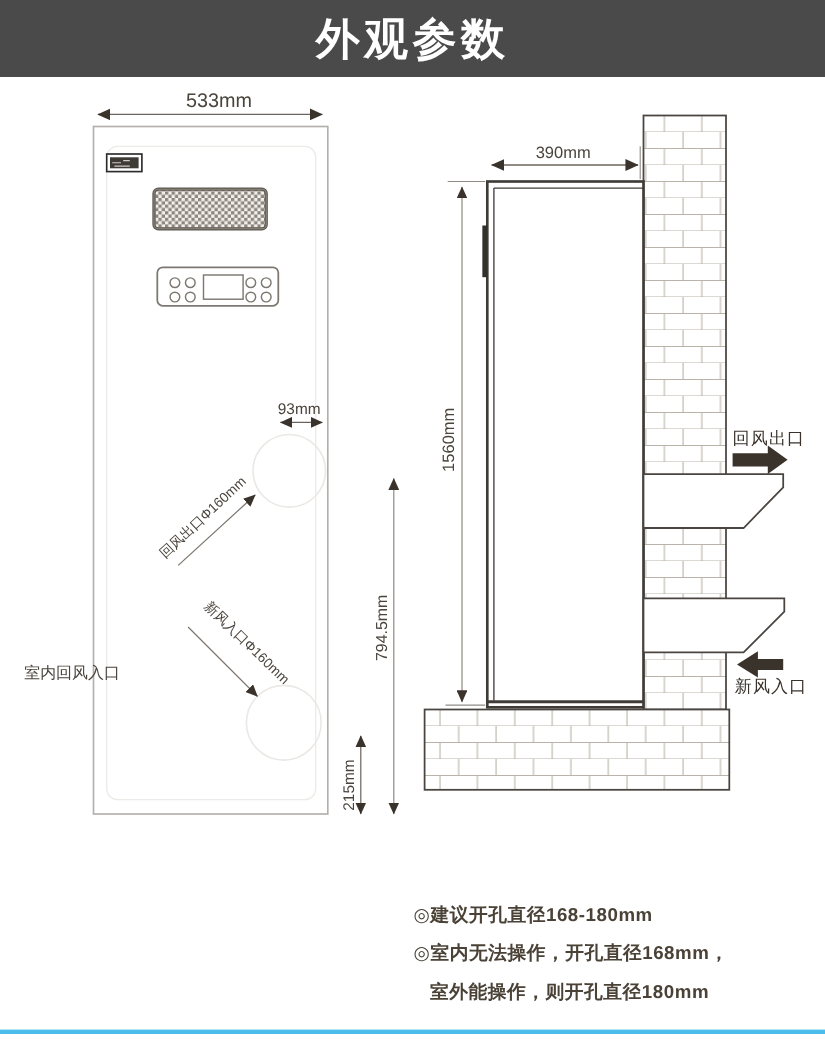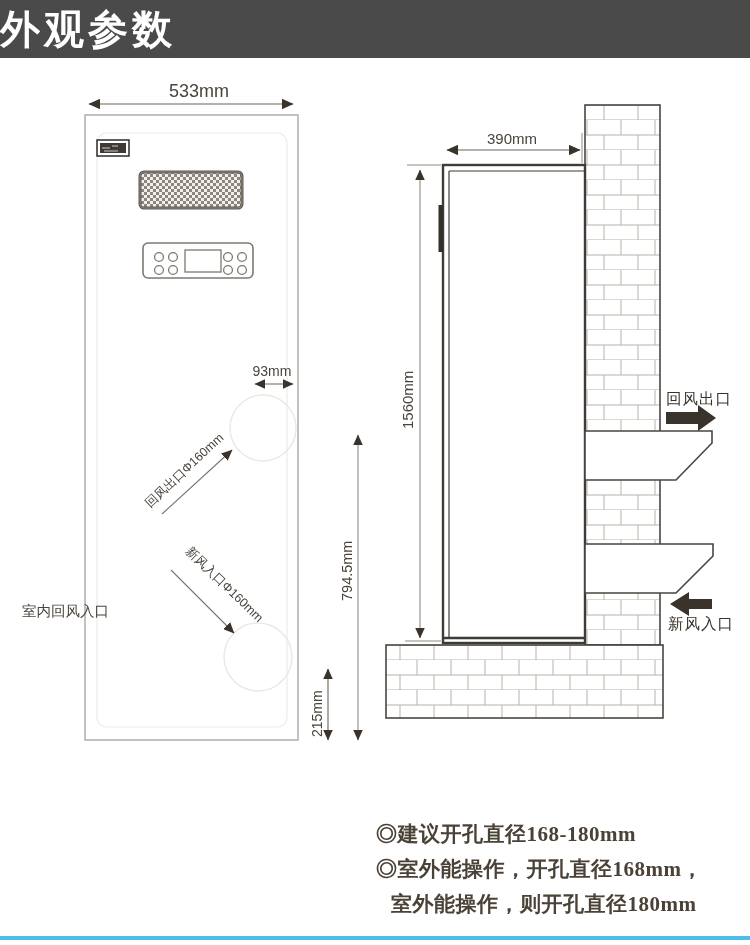--- a/index.html
+++ b/index.html
@@ -1,30 +1,30 @@
 <!DOCTYPE html>
 <html><head>
 <meta charset="utf-8">
 <style>
   html,body{margin:0;padding:0;background:#fff;}
   #stage{
     position:relative;width:750px;height:945px;overflow:hidden;background:#fff;
     font-family:"Liberation Sans","DejaVu Sans",sans-serif;
   }
   #hdr{
-    position:absolute;left:0;top:0;width:750px;height:58px;
-    display:flex;align-items:center;
+    position:absolute;left:0;top:0;width:750px;height:70px;
+    display:flex;align-items:center;justify-content:center;
   }
   #hdr .title{
     color:#fff;font-size:40px;font-weight:600;letter-spacing:4px;
   }
   svg{position:absolute;left:0;top:0;}
   .note{
-    position:absolute;font-size:21px;font-weight:600;color:#4a4237;
-    white-space:nowrap;letter-spacing:0.5px;font-family:Liberation Serif, serif;
+    position:absolute;font-size:17px;font-weight:600;color:#4a4237;
+    white-space:nowrap;letter-spacing:0.5px;
   }
   #footer-bar{
     position:absolute;left:0;top:936px;width:750px;height:4px;
   }
 </style>
 </head>
 <body>
 
 <div id="stage">
 
@@ -155,17 +155,17 @@
       </g>
 
       <g>
         <path d="M712 599 H689 V592 L670 604 L689 616 V609 H712 Z" fill="#3a332c"></path>
         <text x="668" y="629" font-size="15.5" fill="#3a332c" letter-spacing="1">新风入口</text>
       </g>
     </g>
   </svg>
 
   <div class="note" style="left:376px;top:820px;">◎建议开孔直径168-180mm</div>
-  <div class="note" style="left:376px;top:855px;">◎室外能操作，开孔直径168mm，</div>
+  <div class="note" style="left:376px;top:855px;">◎室内无法操作，开孔直径168mm，</div>
   <div class="note" style="left:391px;top:890px;">室外能操作，则开孔直径180mm</div>
 
   <div id="footer-bar" style="background:#4cbcea;"></div>
 </div>
 
 </body></html>

